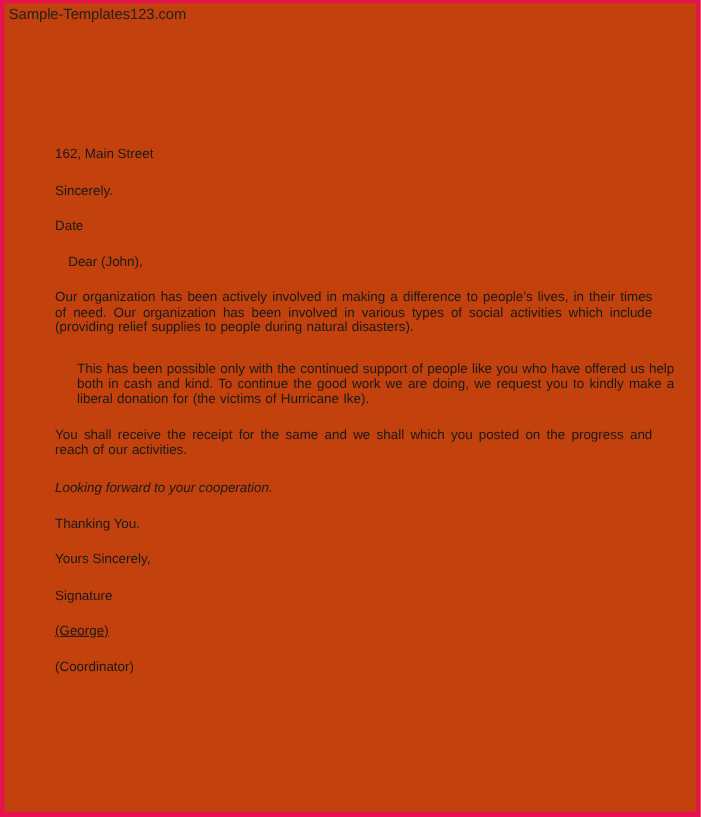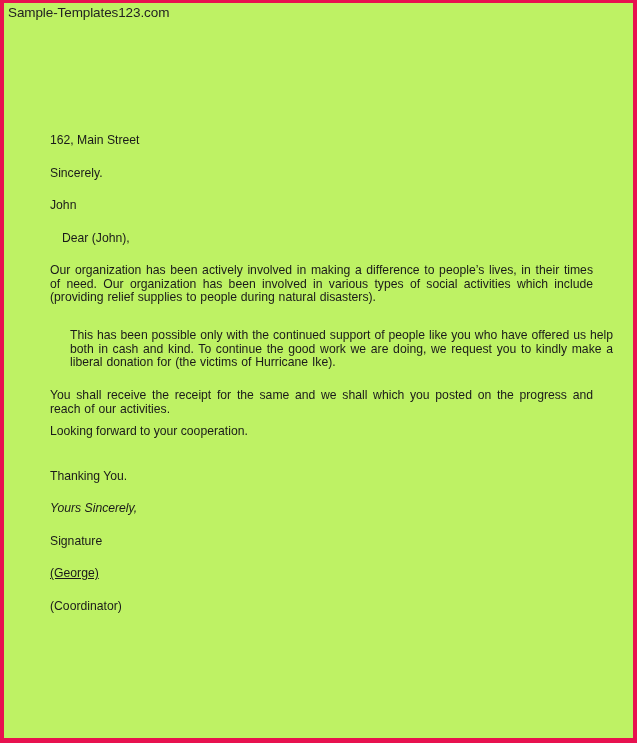--- a/index.html
+++ b/index.html
@@ -17,21 +17,21 @@
       position: absolute;
       left: 0;
       top: 0;
       width: 637px;
       height: 743px;
       box-sizing: border-box;
       border-top: 3px solid #e8114f;
       border-left: 4px solid #e8114f;
       border-right: 4px solid #e8114f;
       border-bottom: 5px solid #e8114f;
-      background: #bef264;
+      background: #c2410c;
     }
     .watermark {
       position: absolute;
       left: 4px;
       top: 2px;
       font-family: "Liberation Sans", sans-serif;
       font-size: 13.5px;
       color: #222222;
       letter-spacing: -0.1px;
     }
@@ -61,26 +61,26 @@
 </head>
 <body>
 
 <div class="frame">
   <div class="watermark">Sample-Templates123.com</div>
 </div>
 
 <div class="letter">
   <div class="line" style="top:134px;">162, Main Street</div>
   <div class="line" style="top:167px;">Sincerely.</div>
-  <div class="line" style="top:199px;">John</div>
+  <div class="line" style="top:199px;">Date</div>
   <div class="line" style="top:232px;margin-left:12px;">Dear (John),</div>
 
   <div class="para" style="top:264px;">Our organization has been actively involved in making a difference to people’s lives, in their times of need. Our organization has been involved in various types of social activities which include (providing relief supplies to people during natural disasters).</div>
   <div class="para" style="top:329px;margin-left:20px;">This has been possible only with the continued support of people like you who have offered us help both in cash and kind. To continue the good work we are doing, we request you to kindly make a liberal donation for (the victims of Hurricane Ike).</div>
   <div class="para" style="top:389px;">You shall receive the receipt for the same and we shall which you posted on the progress and reach of our activities.</div>
 
-  <div class="line" style="top:425px;">Looking forward to your cooperation.</div>
+  <div class="line" style="top:437px;font-style:italic;">Looking forward to your cooperation.</div>
   <div class="line" style="top:470px;">Thanking You.</div>
-  <div class="line" style="top:502px;font-style:italic;">Yours Sincerely,</div>
+  <div class="line" style="top:502px;">Yours Sincerely,</div>
   <div class="line" style="top:535px;">Signature</div>
   <div class="line" style="top:567px;text-decoration:underline;">(George)</div>
   <div class="line" style="top:600px;">(Coordinator)</div>
 </div>
 
 </body></html>

